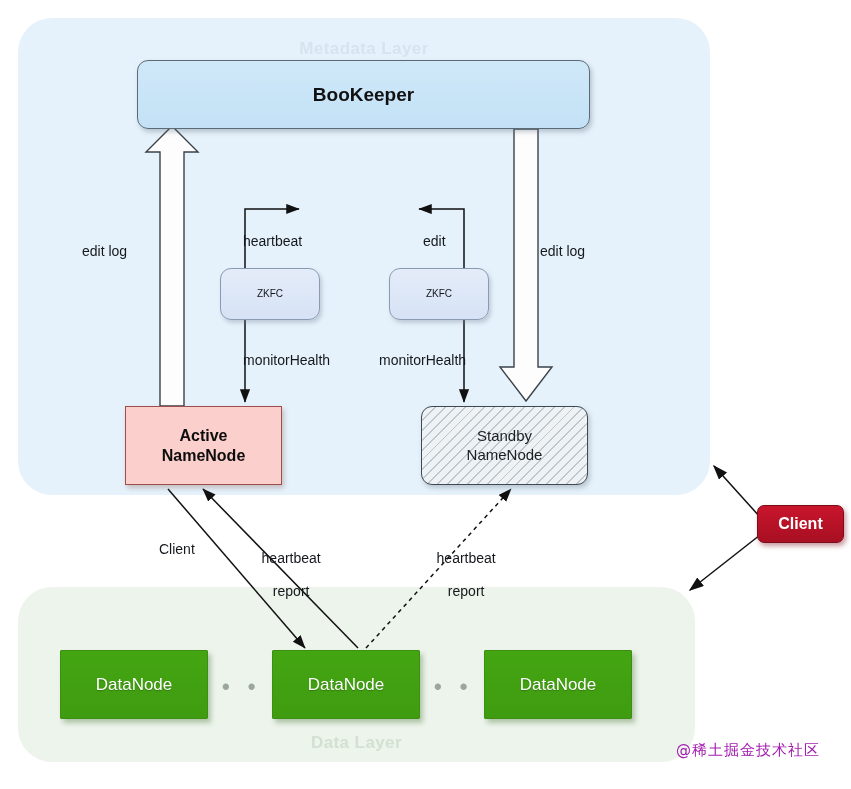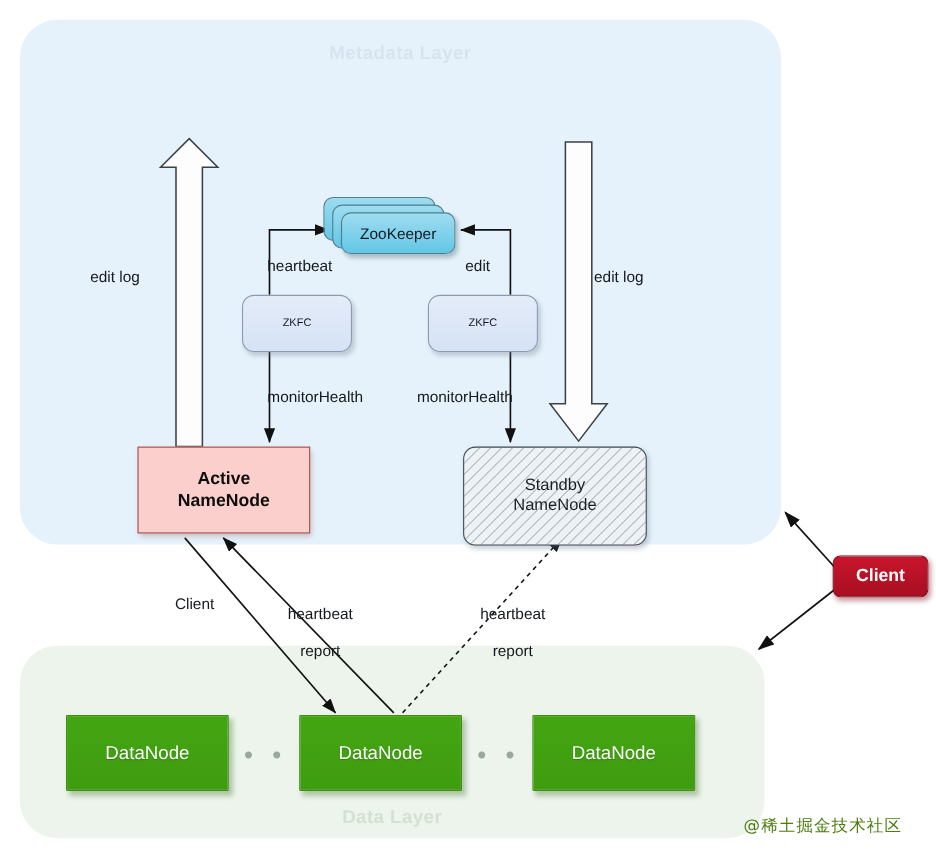--- a/index.html
+++ b/index.html
@@ -42,21 +42,21 @@
       border:1.2px solid #8a9ab0;font-size:10px;color:#13171c;
       box-shadow:2px 3px 4px rgba(110,125,145,.33);}
   #zkfc-active{left:220px;top:268px;}
   #zkfc-standby{left:389px;top:268px;}
 
   #active-namenode{left:125px;top:406px;width:157px;height:79px;border-radius:0;
       background:#fbcfcb;border:1.3px solid #9e4f4d;
       font-size:16px;font-weight:bold;color:#0d0d0d;
       box-shadow:2px 3px 5px rgba(130,90,90,.35);}
 
-  #standby-namenode{left:421px;top:406px;width:167px;height:90px;border-radius:11px;
+  #standby-namenode{left:421px;top:406px;width:167px;height:79px;border-radius:11px;
       border:1.4px solid #3d4a54;font-size:15px;color:#1b1f24;
       background-color:#eef2f4;
       background-image:repeating-linear-gradient(-45deg,
           rgba(120,140,155,.42) 0 1.3px, rgba(0,0,0,0) 1.3px 7px);
       box-shadow:2px 3px 5px rgba(100,115,128,.35);}
 
   #client{left:757px;top:505px;width:87px;height:38px;border-radius:7px;
       background:linear-gradient(180deg,#c8152c 0%,#a80f22 100%);
       border:1px solid #7c0c19;font-size:16px;font-weight:bold;color:#fff;
       box-shadow:2px 3px 5px rgba(130,30,45,.45);}
@@ -81,21 +81,21 @@
   #label-editlog-right{left:540px;top:243px;}
   #label-heartbeat{left:243px;top:233px;}
   #label-watch{left:423px;top:233px;}
   #label-monitor-left{left:243px;top:352px;}
   #label-monitor-right{left:379px;top:352px;}
   #label-command{left:159px;top:541px;}
   #label-hb-report-active{left:246px;top:533px;text-align:center;}
   #label-hb-report-standby{left:421px;top:533px;text-align:center;}
 
   #watermark{position:absolute;left:676px;top:741px;font-size:15px;
-      color:#4d7c0f;letter-spacing:1px;
+      color:#a21caf;letter-spacing:1px;
       font-family:"DejaVu Sans",sans-serif;}
 </style>
 </head>
 <body>
 
 <div id="stage">
 
   <div class="layer" id="metadata-layer">
     <div class="layer-title" id="metadata-title">Metadata Layer</div>
   </div>
@@ -134,26 +134,22 @@
 
     <path d="M358,648 L203,489" fill="none" stroke="#111" stroke-width="1.5" marker-end="url(#ah)"></path>
 
     <path d="M366,648 L511,489" fill="none" stroke="#111" stroke-width="1.5" stroke-dasharray="4,4" marker-end="url(#ah)"></path>
 
     <path d="M760,517 L714,466" fill="none" stroke="#111" stroke-width="1.5" marker-end="url(#ah-s)"></path>
 
     <path d="M760,535 L690,590" fill="none" stroke="#111" stroke-width="1.5" marker-end="url(#ah-s)"></path>
   </svg>
 
+  <div class="node" id="bookeeper">BooKeeper</div>
 
-  <div class="zk-stack">
-    <div class="zk-card zk-1"></div>
-    <div class="zk-card zk-2"></div>
-    <div class="zk-card zk-3">ZooKeeper</div>
-  </div>
 
   <div class="node zkfc" id="zkfc-active">ZKFC</div>
   <div class="node zkfc" id="zkfc-standby">ZKFC</div>
 
   <div class="node" id="active-namenode">
     <span>
       <span>Active</span><br>
       <span>NameNode</span>
     </span>
   </div>

